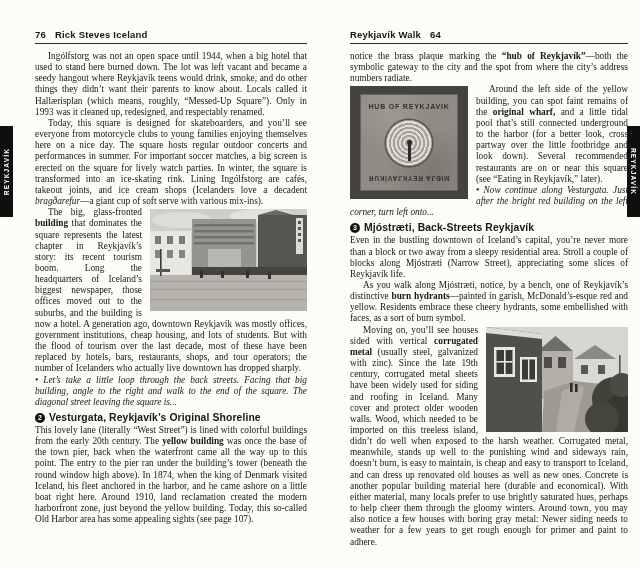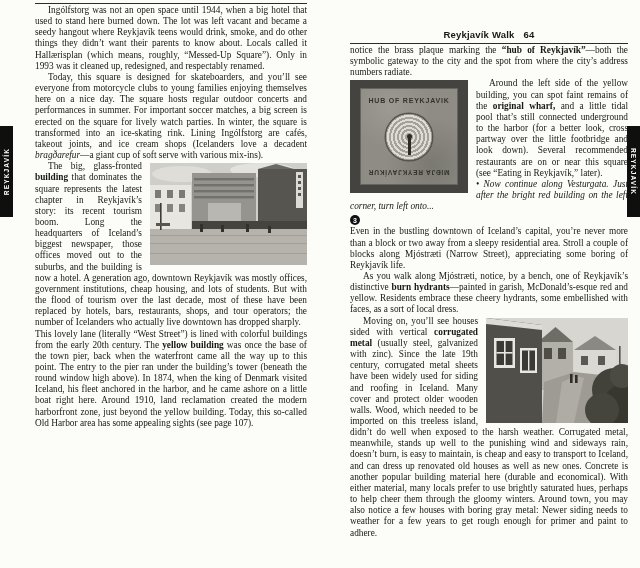--- a/index.html
+++ b/index.html
@@ -13,25 +13,25 @@
   .page-right{left:320px;}
   .content{position:absolute;top:0;}
   .page-left .content{left:35px;width:272px;}
   .page-right .content{left:30px;width:278px;}
 
   .runhead{
     display:flex;align-items:baseline;gap:9px;
     font-family:"Liberation Sans", sans-serif;font-weight:bold;
     font-size:9.5px;letter-spacing:.2px;padding-top:29px;
   }
-  .runhead.right{justify-content:center;}
+  .runhead.right{justify-content:flex-start;}
   .runhead .pagenum{font-size:9.5px;}
   .rule{border-bottom:1.6px solid #2b2b28;margin-top:3px;}
 
-  .bodytext{margin-top:1px;font-size:9.3px;line-height:11.15px;}
+  .bodytext{margin-top:7px;font-size:9.3px;line-height:11.15px;}
   .bodytext p{margin:0;text-align:justify;}
   p.indent{text-indent:13px;}
   p.note{font-style:italic;}
 
   h2.stop{
     font-family:"Liberation Sans", sans-serif;font-weight:bold;
     font-size:10.4px;line-height:13px;margin:3px 0 1px;letter-spacing:.1px;
     text-align:left;display:flex;align-items:center;gap:4px;
   }
   .numcircle{
@@ -80,20 +80,24 @@
     box-shadow:0 0 0 1.5px #55544d;
   }
   .plaque-dot{position:absolute;left:50%;top:50%;width:5px;height:5px;margin:-2.5px;border-radius:50%;background:#2c2b27;}
   .plaque-pointer{position:absolute;left:50%;top:50%;width:3px;height:18px;margin-left:-1.5px;background:#2c2b27;}
 </style>
 </head>
 <body>
 
 <div class="page page-left">
   <div class="content">
+    <div class="runhead">
+      <span class="pagenum">76</span>
+      <span>Rick Steves Iceland</span>
+    </div>
     <div class="rule"></div>
 
     <div class="bodytext">
       <p class="indent"><span>Ingólfstorg was not an open space until 1944, when a big hotel that used to stand here burned down. The lot was left vacant and became a seedy hangout where Reykjavík teens would drink, smoke, and do other things they didn’t want their parents to know about. Locals called it Hallærisplan (which means, roughly, “Messed-Up Square”). Only in 1993 was it cleaned up, redesigned, and respectably renamed.</span></p>
       <p class="indent"><span>Today, this square is designed for skateboarders, and you’ll see everyone from motorcycle clubs to young families enjoying themselves here on a nice day. The square hosts regular outdoor concerts and performances in summer. For important soccer matches, a big screen is erected on the square for lively watch parties. In winter, the square is transformed into an ice-skating rink. Lining Ingólfstorg are cafés, takeout joints, and ice cream shops (Icelanders love a decadent </span><span style="font-style: italic;">bragðarefur</span><span>—a giant cup of soft serve with various mix-ins).</span></p>
 
       <div class="photo photo-square">
         <svg viewBox="0 0 157 102" width="157" height="102">
           <rect width="157" height="66" fill="#cfcec9"></rect>
           <ellipse cx="32" cy="11" rx="30" ry="8" fill="#deddd8"></ellipse>
@@ -126,21 +130,26 @@
           <rect x="10" y="40" width="1.6" height="27" fill="#3d3c38"></rect>
           <rect x="6" y="60" width="14" height="3" fill="#57564f"></rect>
           <rect x="50" y="61" width="3" height="8" fill="#32312d"></rect>
           <rect x="71" y="62" width="3" height="7" fill="#32312d"></rect>
           <rect x="96" y="61" width="3" height="8" fill="#32312d"></rect>
           <rect x="118" y="63" width="3" height="7" fill="#32312d"></rect>
         </svg>
       </div>
 
       <p class="indent"><span>The big, glass-fronted </span><span style="font-weight: bold;">building</span><span> that dominates the square represents the latest chapter in Reykjavík’s story: its recent tourism boom. Long the headquarters of Iceland’s biggest newspaper, those offices moved out to the suburbs, and the building is now a hotel. A generation ago, downtown Reykjavík was mostly offices, government institutions, cheap housing, and lots of students. But with the flood of tourism over the last decade, most of these have been replaced by hotels, bars, restaurants, shops, and tour operators; the number of Icelanders who actually live downtown has dropped sharply.</span></p>
-
+      <p class="note">• Let’s take a little loop through the back streets. Facing that big building, angle to the right and walk to the end of the square. The diagonal street leaving the square is...</p>
+
+      <h2 class="stop">
+        <span class="numcircle">2</span>
+        <span>Vesturgata, Reykjavík’s Original Shoreline</span>
+      </h2>
 
       <p><span>This lovely lane (literally “West Street”) is lined with colorful buildings from the early 20th century. The </span><span style="font-weight: bold;">yellow building</span><span> was once the base of the town pier, back when the waterfront came all the way up to this point. The entry to the pier ran under the building’s tower (beneath the round window high above). In 1874, when the king of Denmark visited Iceland, his fleet anchored in the harbor, and he came ashore on a little boat right here. Around 1910, land reclamation created the modern harborfront zone, just beyond the yellow building. Today, this so-called Old Harbor area has some appealing sights (see page 107).</span></p>
     </div>
   </div>
   <div class="tab tab-left">
       <span>REYKJAVÍK</span>
     </div>
 </div>
 
 <div class="page page-right">
@@ -163,24 +172,25 @@
           </div>
           <div class="plaque-text flip">MIÐJA REYKJAVÍKUR</div>
         </div>
       </div>
 
       <p class="indent"><span>Around the left side of the yellow building, you can spot faint remains of the </span><span style="font-weight: bold;">original wharf,</span><span> and a little tidal pool that’s still connected underground to the harbor (for a better look, cross partway over the little footbridge and look down). Several recommended restaurants are on or near this square (see “Eating in Reykjavík,” later).</span></p>
       <p class="note">• Now continue along Vesturgata. Just after the bright red building on the left corner, turn left onto...</p>
 
       <h2 class="stop">
         <span class="numcircle">3</span>
+        <span>Mjóstræti, Back-Streets Reykjavík</span>
       </h2>
 
-      <p><span>Even in the bustling downtown of Iceland’s capital, you’re never more than a block or two away from a sleepy residential area. Stroll a couple of blocks along Mjóstræti (Narrow Street), appreciating some boring of Reykjavík life.</span></p>
-      <p class="indent"><span>As you walk along Mjóstræti, notice, by a bench, one of Reykjavík’s distinctive </span><span style="font-weight: bold;">burn hydrants</span><span>—painted in garish, McDonald’s-esque red and yellow. Residents embrace these cheery hydrants, some embellished with faces, as a sort of local dress.</span></p>
+      <p><span>Even in the bustling downtown of Iceland’s capital, you’re never more than a block or two away from a sleepy residential area. Stroll a couple of blocks along Mjóstræti (Narrow Street), appreciating some slices of Reykjavík life.</span></p>
+      <p class="indent"><span>As you walk along Mjóstræti, notice, by a bench, one of Reykjavík’s distinctive </span><span style="font-weight: bold;">burn hydrants</span><span>—painted in garish, McDonald’s-esque red and yellow. Residents embrace these cheery hydrants, some embellished with faces, as a sort of burn symbol.</span></p>
 
       <div class="photo photo-street">
         <svg viewBox="0 0 142 105" width="142" height="105">
           <rect width="142" height="105" fill="#d7d6d1"></rect>
           <rect x="88" y="32" width="42" height="30" fill="#dbd9d3"></rect>
           <polygon points="88,32 109,18 130,32" fill="#8a8983"></polygon>
           <rect x="95" y="38" width="7" height="9" fill="#5a5953"></rect>
             <rect x="112" y="38" width="7" height="9" fill="#5a5953"></rect>
           <rect x="52" y="24" width="35" height="48" fill="#b2b0a9"></rect>
           <polygon points="52,24 69.5,9 87,24" fill="#6e6d67"></polygon>

